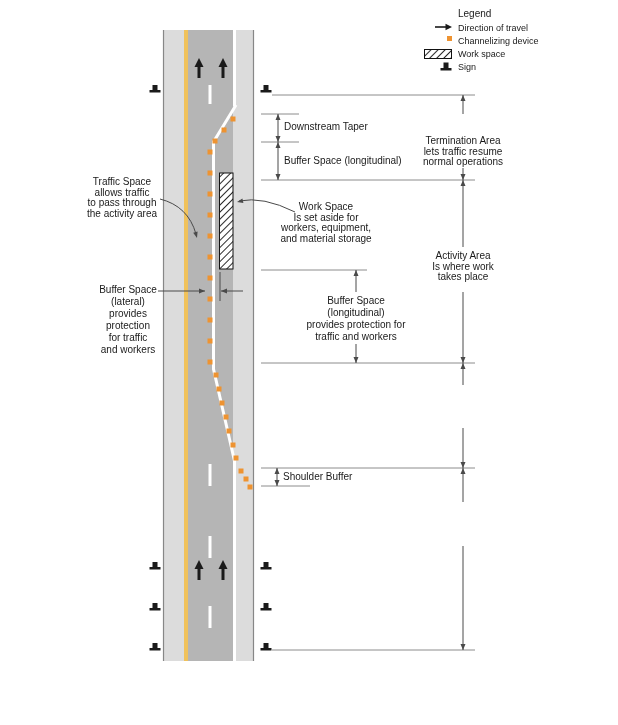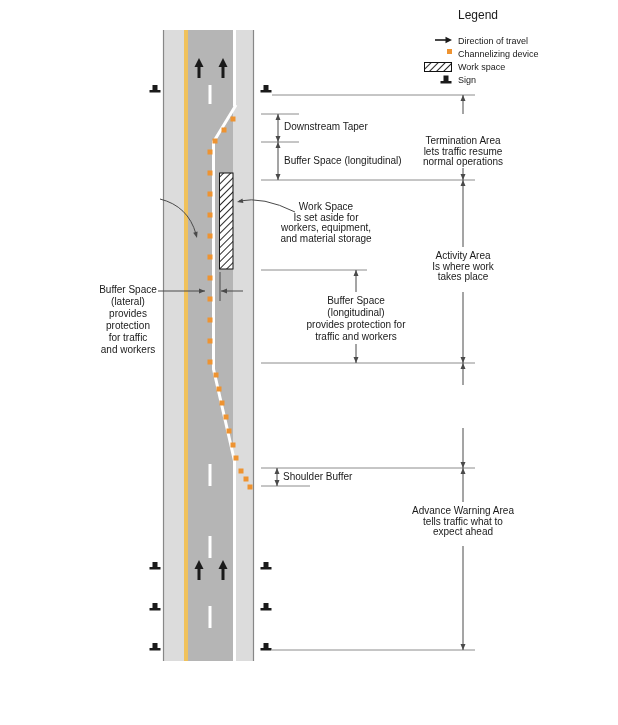--- a/index.html
+++ b/index.html
@@ -12,21 +12,21 @@
   .lbl{
     position:absolute;font-size:10px;line-height:10.5px;color:#1a1a1a;
     white-space:pre-line;
   }
   .center{text-align:center;}
   .bgw{background:#ffffff;}
   .lh12{line-height:12px;}
   .nowrap{white-space:nowrap;}
   
   .legend{position:absolute;left:424px;top:8px;font-size:9px;}
-  .legend-title{margin-left:34px;margin-bottom:14px;font-size:12px;width:fit-content;}
+  .legend-title{margin-left:34px;margin-bottom:4px;font-size:10px;width:fit-content;}
   .legend-row{display:flex;align-items:flex-start;margin:3px 0;height:10px;}
   .legend-icon{width:28px;display:flex;justify-content:flex-end;align-items:center;margin-right:6px;flex:none;}
   .device-sq{width:5px;height:5px;background:#ee9331;display:inline-block;}
 </style>
 </head>
 <body>
 
 <div id="stage">
 
   <svg id="diagram" width="618" height="725" viewBox="0 0 618 725">
@@ -154,20 +154,24 @@
       </g>
 
     <g stroke="#4a4a4a" fill="none" stroke-width="1">
       <path d="M160,199 Q188,206 196,234"></path>
       <polygon points="197,238 197.6,231.6 193.2,232.8" fill="#4a4a4a" stroke="none"></polygon>
       <path d="M295,212 Q263,196 239,201"></path>
       <polygon points="237,202 243.4,203.1 242.4,198.6" fill="#4a4a4a" stroke="none"></polygon>
     </g>
   </svg>
 
+  <div class="lbl center" style="left:78px;top:177px;width:88px;">Traffic Space
+allows traffic
+to pass through
+the activity area</div>
 
   <div class="lbl center lh12" style="left:94px;top:284px;width:68px;">Buffer Space
 (lateral)
 provides
 protection
 for traffic
 and workers</div>
 
   <div class="lbl nowrap" style="left:284px;top:122px;">Downstream Taper</div>
 
@@ -187,23 +191,20 @@
 
   <div class="lbl center bgw" style="left:408px;top:136px;width:110px;">Termination Area
 lets traffic resume
 normal operations</div>
 
   <div class="lbl center bgw" style="left:408px;top:251px;width:110px;">Activity Area
 Is where work
 takes place</div>
 
 
-  <div class="lbl center bgw" style="left:408px;top:506px;width:110px;">Advance Warning Area
-tells traffic what to
-expect ahead</div>
 
   <div class="legend">
     <div class="legend-title">Legend</div>
 
     <div class="legend-row">
       <span class="legend-icon">
         <svg width="17" height="8" viewBox="0 0 17 8">
           <line x1="0" y1="4" x2="11" y2="4" stroke="#1a1a1a" stroke-width="1.6"></line>
           <polygon points="17,4 10.5,0.8 10.5,7.2" fill="#1a1a1a"></polygon>
         </svg>

